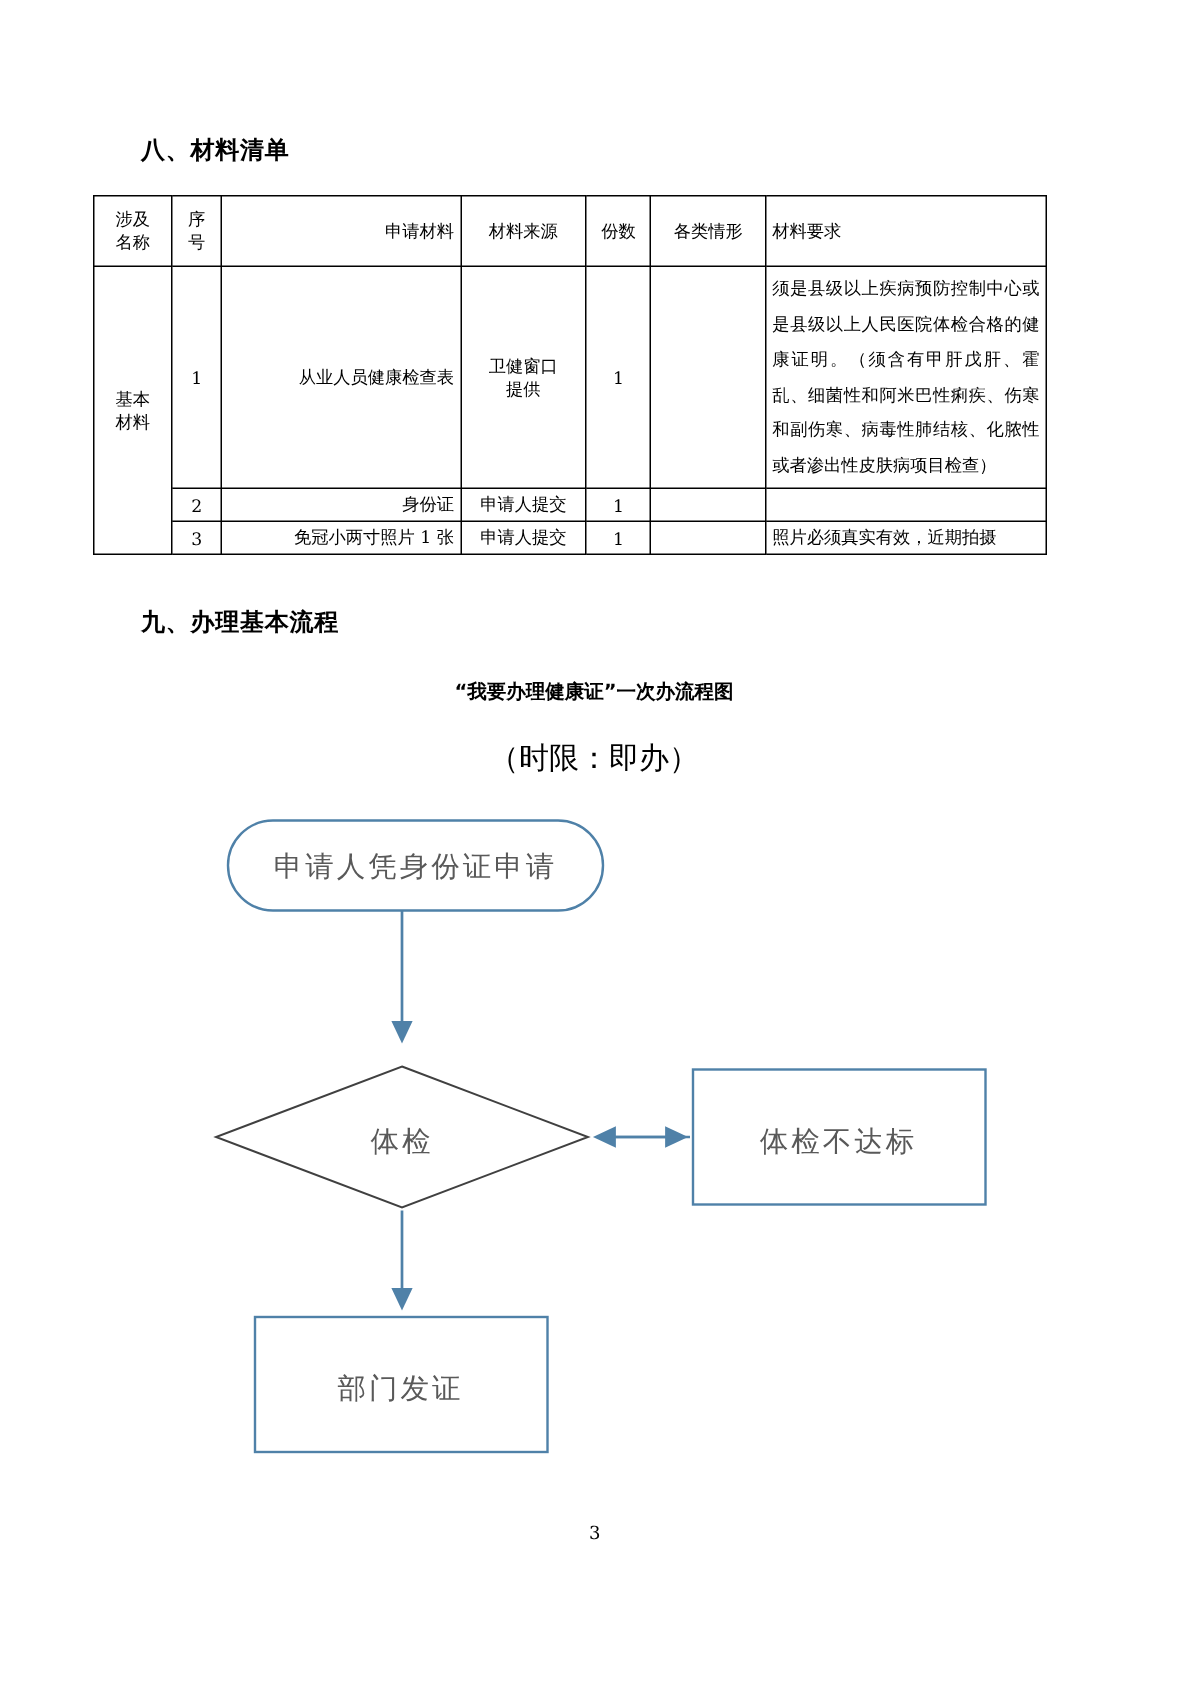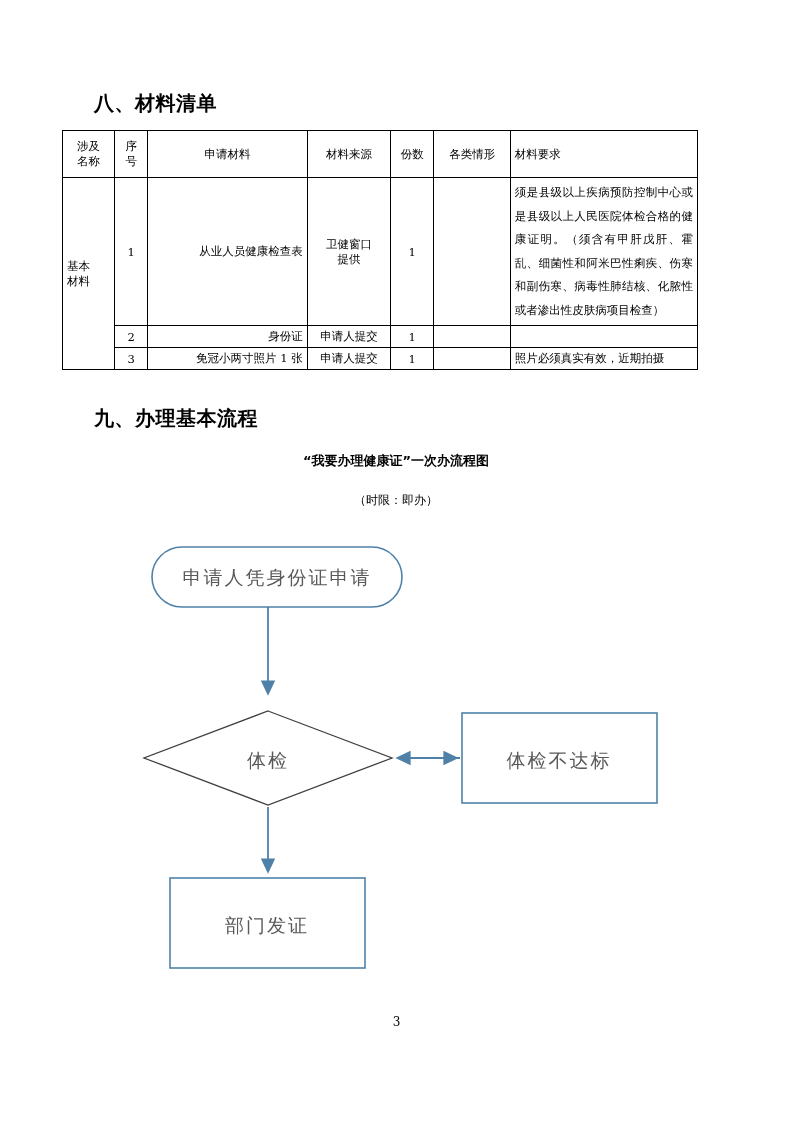--- a/index.html
+++ b/index.html
@@ -23,21 +23,21 @@
   }
   .content {
     position: absolute;
     left: 62px;
     top: 0;
     width: 668px;
   }
 
   h2.section-title {
     font-family: Liberation Sans, sans-serif;
-    font-size: 20px;
+    font-size: 16px;
     font-weight: bold;
     margin: 0;
     padding: 0;
     letter-spacing: 0.5px;
   }
   .sec1 { position: absolute; left: 32px; top: 90px; }
   .sec2 { position: absolute; left: 32px; top: 405px; }
 
   
   table.materials {
@@ -52,21 +52,21 @@
   table.materials td, table.materials th {
     border: 1px solid #000000;
     padding: 3px 4px;
     vertical-align: middle;
     font-weight: normal;
   }
   table.materials th {
     text-align: center;
     height: 40px;
   }
-  .col-name  { width: 48px;  text-align: left; }
+  .col-name  { width: 48px;  text-align: center; }
   .col-no    { width: 26px;  text-align: center; }
   .col-mat   { width: 172px; text-align: right; padding-left: 6px; }
   .col-src   { width: 84px;  text-align: center; }
   .col-cnt   { width: 38px;  text-align: center; }
   .col-case  { width: 76px;  text-align: center; }
   .col-req   { width: 202px; text-align: left; }
 
   .req-cell {
     text-align: justify;
     line-height: 2.05;
@@ -87,21 +87,21 @@
     font-size: 13px;
     font-weight: bold;
   }
   .flow-subtitle {
     position: absolute;
     left: 0;
     top: 492px;
     width: 668px;
     text-align: center;
     font-family: "DejaVu Serif", "Liberation Serif", serif;
-    font-size: 12px;
+    font-size: 20px;
   }
 
   .flowchart {
     position: absolute;
     left: 0px;
     top: 535px;
     width: 668px;
     height: 440px;
   }
   .flowchart svg { display: block; }
@@ -136,21 +136,21 @@
       <thead>
         <tr>
           <th class="col-name">
             <div>涉及</div>
             <div>名称</div>
           </th>
           <th class="col-no">
             <div>序</div>
             <div>号</div>
           </th>
-          <th class="col-mat" style="text-align:center">申请材料</th>
+          <th class="col-mat" style="text-align:right">申请材料</th>
           <th class="col-src">材料来源</th>
           <th class="col-cnt">份数</th>
           <th class="col-case">各类情形</th>
           <th class="col-req" style="text-align:left">材料要求</th>
         </tr>
       </thead>
       <tbody>
         <tr>
           <td class="col-name" rowspan="3">
             <div>基本</div>

